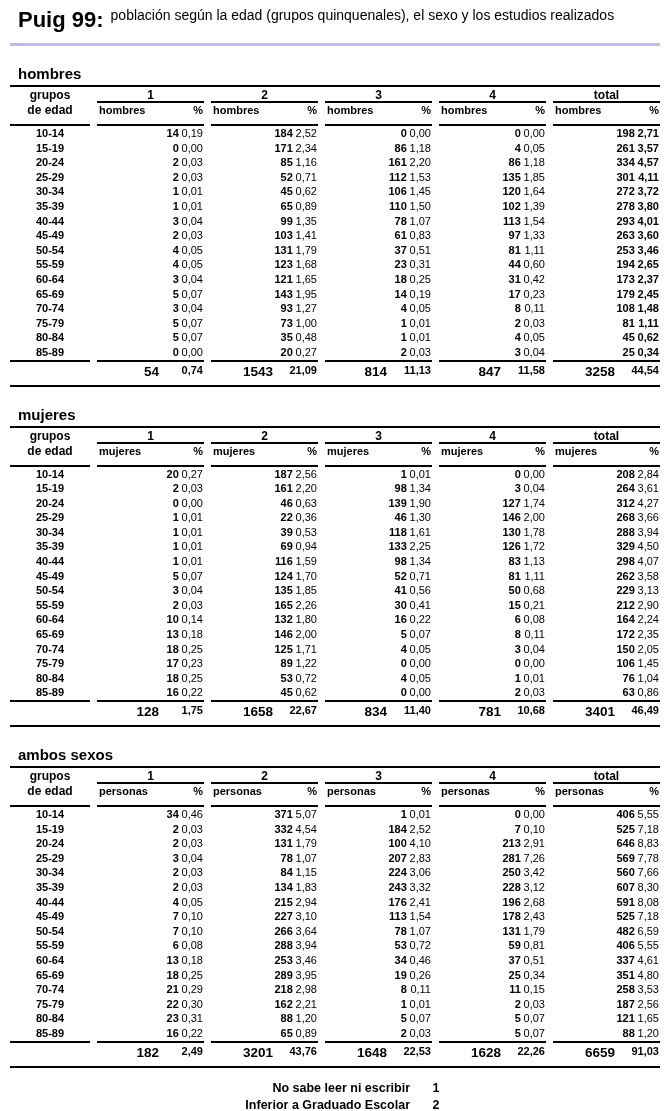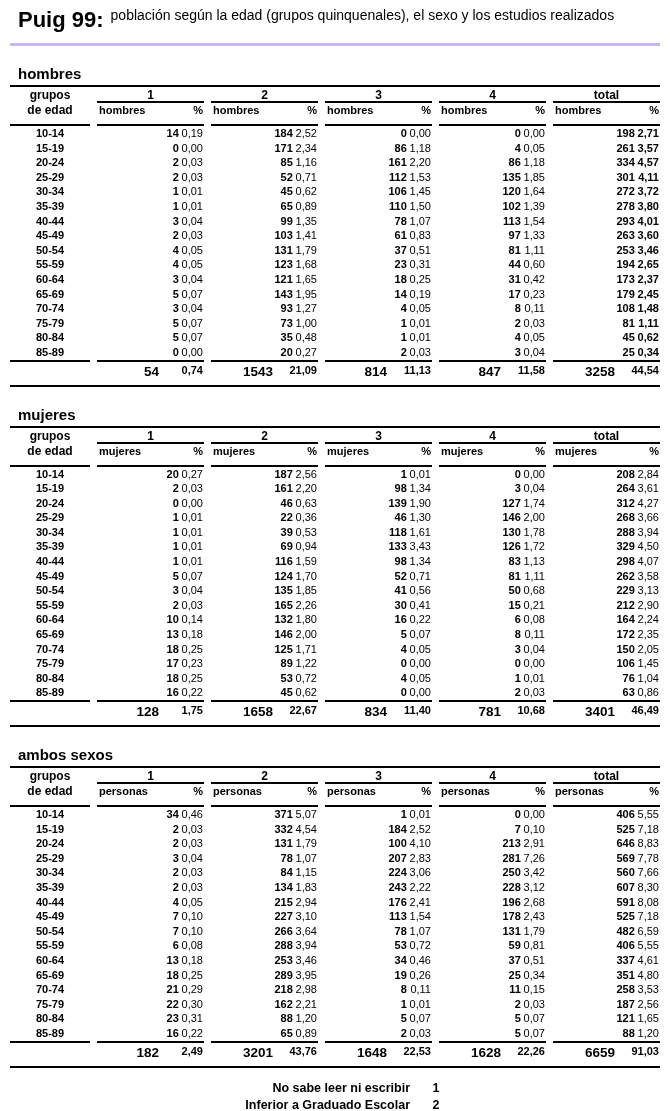--- a/index.html
+++ b/index.html
@@ -669,21 +669,21 @@
             <div class="grp grp-pair">
               <span class="v">1</span>
               <span class="p">0,01</span>
             </div>
             <div class="grp grp-pair">
               <span class="v">69</span>
               <span class="p">0,94</span>
             </div>
             <div class="grp grp-pair">
               <span class="v">133</span>
-              <span class="p">3,43</span>
+              <span class="p">2,25</span>
             </div>
             <div class="grp grp-pair">
               <span class="v">126</span>
               <span class="p">1,72</span>
             </div>
             <div class="grp grp-pair">
               <span class="v">329</span>
               <span class="p">4,50</span>
             </div>
           </div>
@@ -1104,21 +1104,21 @@
             <div class="grp grp-pair">
               <span class="v">2</span>
               <span class="p">0,03</span>
             </div>
             <div class="grp grp-pair">
               <span class="v">134</span>
               <span class="p">1,83</span>
             </div>
             <div class="grp grp-pair">
               <span class="v">243</span>
-              <span class="p">2,22</span>
+              <span class="p">3,32</span>
             </div>
             <div class="grp grp-pair">
               <span class="v">228</span>
               <span class="p">3,12</span>
             </div>
             <div class="grp grp-pair">
               <span class="v">607</span>
               <span class="p">8,30</span>
             </div>
           </div>

